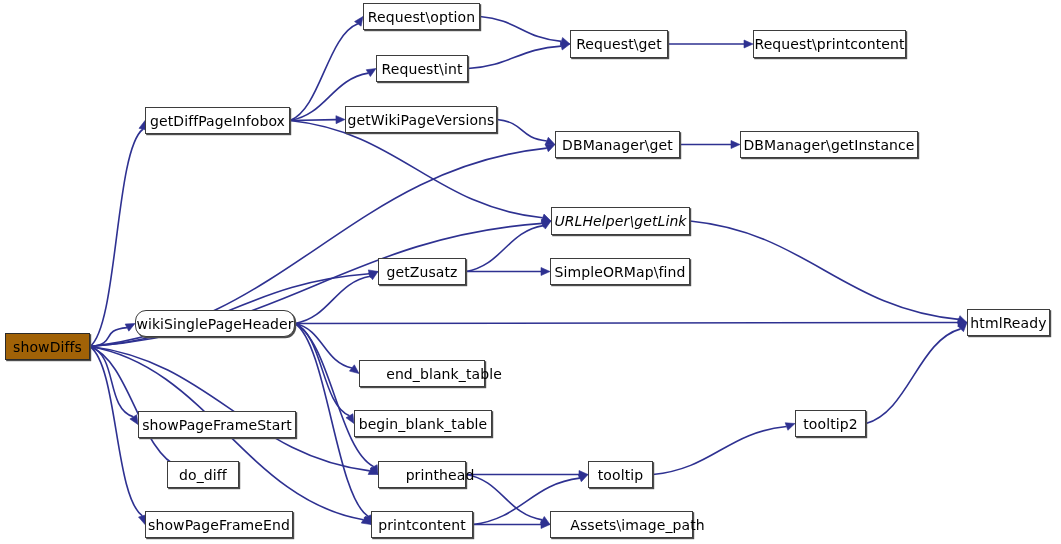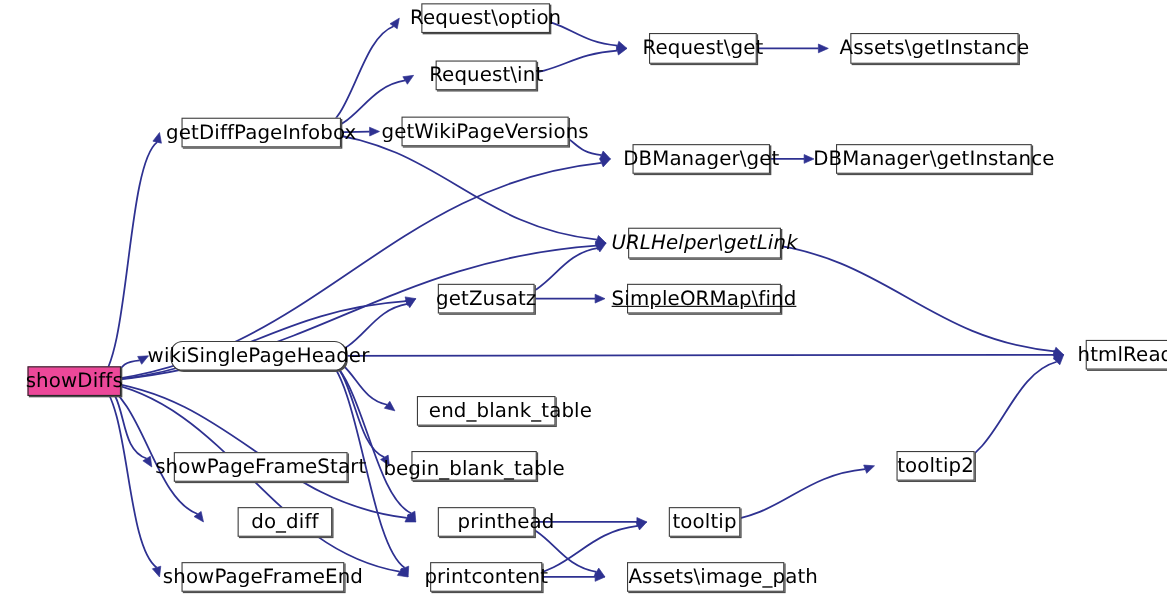--- a/index.html
+++ b/index.html
@@ -36,29 +36,28 @@
   }
   .node {
     position: absolute;
     box-sizing: border-box;
     border: 1px solid #3d3d3d;
     background: #ffffff;
     color: #000000;
     display: flex;
     align-items: center;
     justify-content: center;
-    font-size: 18px;
+    font-size: 14px;
     line-height: 1;
     white-space: nowrap;
     box-shadow: 1.2px 1.2px 0 0 #4d4d4d;
     letter-spacing: 0.1px;
-    margin-left: 20px;
   }
   .node.current {
-    background: #ec4899;
+    background: #a16207;
     border-color: #2b2b2b;
   }
 </style>
 </head>
 <body>
 
 <div id="canvas">
   <svg id="graph-svg" viewBox="0 0 1061 544" xmlns="http://www.w3.org/2000/svg">
       <path d="M90,346.5 C118,325.5 114.8718484456505,150.24476820514528 142.8718484456505,129.24476820514528" class="edge-path"></path>
       <polygon points="145,120.5 146.75841209238175,130.19061334041172 138.98528479891925,128.29892306987884" class="edge-head"></polygon>
@@ -135,70 +134,70 @@
       </div>
       <div class="node" style="left: 145px; top: 107px; width: 145px; height: 27px;">
         <span>getDiffPageInfobox</span>
       </div>
       <div class="node" style="left: 135px; top: 310px; width: 160px; height: 27px; border-radius: 11px;">
         <span>wikiSinglePageHeader</span>
       </div>
       <div class="node" style="left: 138px; top: 411px; width: 158px; height: 27px; justify-content: center;">
         <span>showPageFrameStart</span>
       </div>
-      <div class="node" style="left: 196px; top: 461px; width: 86px; height: 27px;">
+      <div class="node" style="left: 167px; top: 461px; width: 72px; height: 27px;">
         <span>do_diff</span>
       </div>
       <div class="node" style="left: 145px; top: 511px; width: 148px; height: 27px;">
         <span>showPageFrameEnd</span>
       </div>
       <div class="node" style="left: 363px; top: 3px; width: 117px; height: 27px;">
         <span>Request\option</span>
       </div>
       <div class="node" style="left: 376px; top: 55px; width: 92px; height: 27px;">
         <span>Request\int</span>
       </div>
       <div class="node" style="left: 345px; top: 106px; width: 152px; height: 27px;">
         <span>getWikiPageVersions</span>
       </div>
       <div class="node" style="left: 378px; top: 258px; width: 88px; height: 27px;">
         <span>getZusatz</span>
       </div>
       <div class="node" style="left: 359px; top: 360px; width: 126px; height: 27px; padding-left: 44px;">
         <span>end_blank_table</span>
       </div>
-      <div class="node" style="left: 354px; top: 410px; width: 114px; height: 27px; align-items: flex-end;">
+      <div class="node" style="left: 354px; top: 410px; width: 138px; height: 27px;">
         <span>begin_blank_table</span>
       </div>
       <div class="node" style="left: 378px; top: 461px; width: 88px; height: 27px; padding-left: 36px;">
         <span>printhead</span>
       </div>
       <div class="node" style="left: 371px; top: 511px; width: 102px; height: 27px;">
         <span>printcontent</span>
       </div>
       <div class="node" style="left: 570px; top: 30px; width: 98px; height: 28px;">
         <span>Request\get</span>
       </div>
       <div class="node" style="left: 555px; top: 131px; width: 125px; height: 27px;">
         <span>DBManager\get</span>
       </div>
       <div class="node" style="left: 551px; top: 207px; width: 139px; height: 28px; font-style: italic;">
         <span>URLHelper\getLink</span>
       </div>
-      <div class="node" style="left: 550px; top: 258px; width: 140px; height: 27px; text-decoration: underline;">
+      <div class="node" style="left: 550px; top: 258px; width: 140px; height: 27px;">
         <span>SimpleORMap\find</span>
       </div>
       <div class="node" style="left: 588px; top: 461px; width: 65px; height: 27px; text-align: center;">
         <span>tooltip</span>
       </div>
       <div class="node" style="left: 550px; top: 511px; width: 143px; height: 27px; padding-left: 32px;">
         <span>Assets\image_path</span>
       </div>
       <div class="node" style="left: 753px; top: 30px; width: 153px; height: 28px;">
-        <span>Assets\getInstance</span>
+        <span>Request\printcontent</span>
       </div>
       <div class="node" style="left: 740px; top: 131px; width: 178px; height: 27px;">
         <span>DBManager\getInstance</span>
       </div>
       <div class="node" style="left: 795px; top: 410px; width: 71px; height: 27px;">
         <span>tooltip2</span>
       </div>
       <div class="node" style="left: 967px; top: 309px; width: 83px; height: 27px;">
         <span>htmlReady</span>
       </div>

